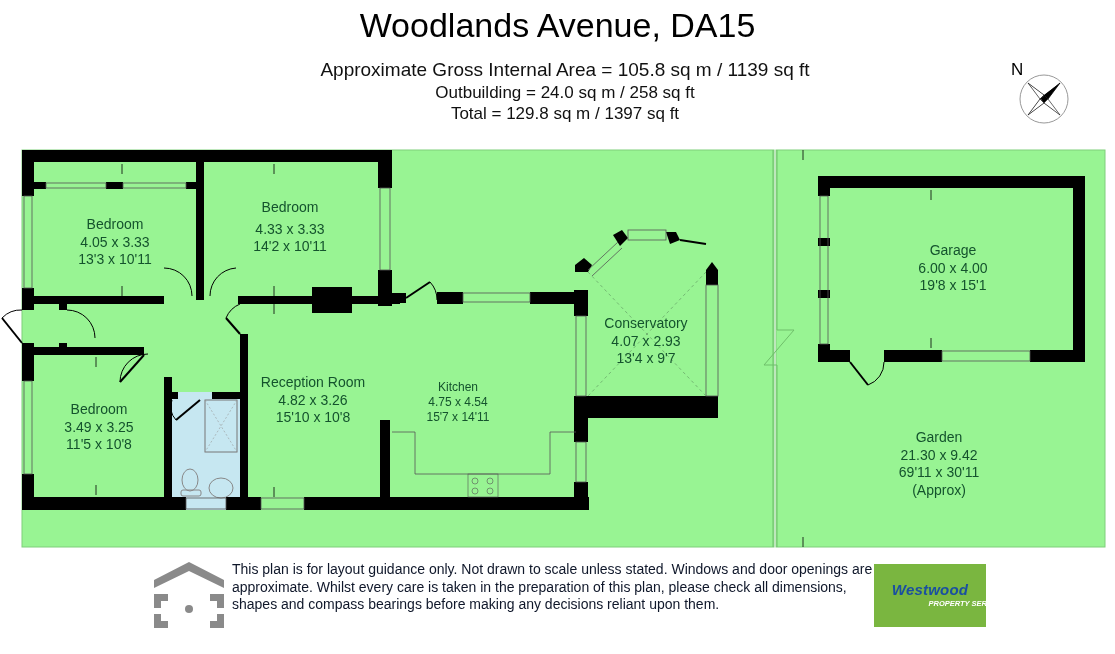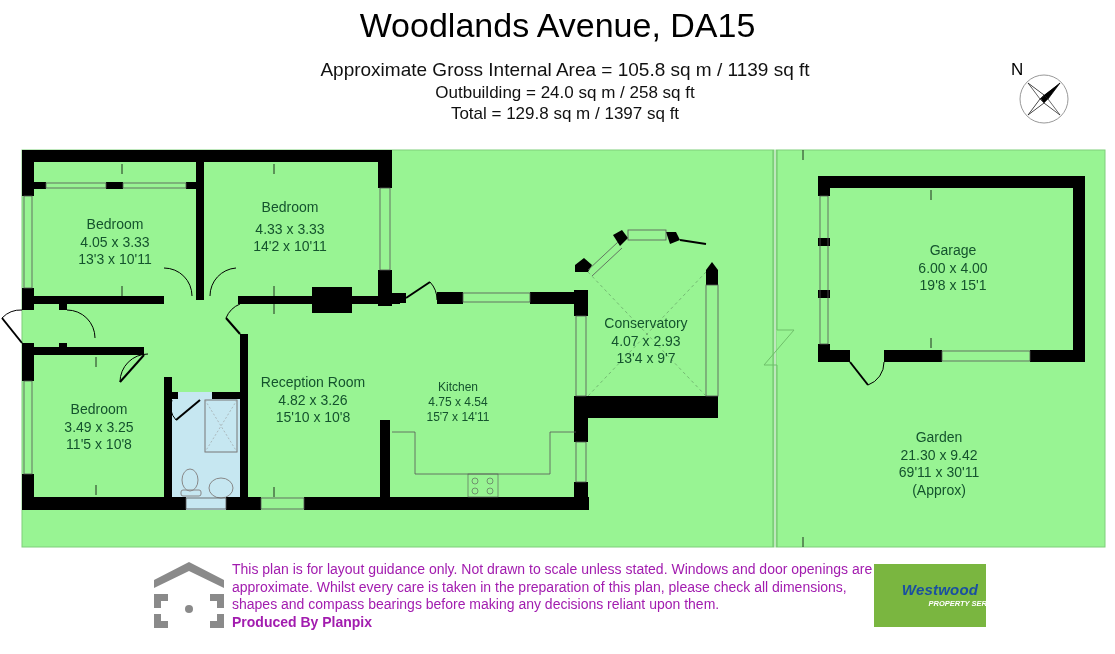--- a/index.html
+++ b/index.html
@@ -9,25 +9,25 @@
   .area1 { top: 59px; font-size: 19px; }
   .area2 { top: 83px; font-size: 17px; }
   .area3 { top: 104px; font-size: 17px; }
   .compass-n { position: absolute; left: 1011px; top: 60px; font-size: 17px; }
   .compass { position: absolute; left: 1018px; top: 73px; width: 52px; height: 52px; }
   .plan { position: absolute; left: 0; top: 0; width: 1115px; height: 654px; }
   .room-label { position: absolute; text-align: center; color: #14532d; line-height: 1.25; transform: translateX(-50%); white-space: nowrap; }
   .room-label .name, .room-label .dim { display: block; }
   .rl-14 { font-size: 14px; }
   .rl-12 { font-size: 12px; }
-  .disclaimer { position: absolute; left: 232px; top: 561px; width: 650px; font-size: 14px; line-height: 17.6px; color: #a21caf; }
+  .disclaimer { position: absolute; left: 232px; top: 561px; width: 650px; font-size: 14px; line-height: 17.6px; color: #0f172a; }
   .disclaimer b { display: block; font-weight: bold; }
   .planpix-logo { position: absolute; left: 154px; top: 560px; width: 70px; height: 68px; }
   .westwood { position: absolute; left: 874px; top: 564px; width: 112px; height: 63px; background: #7ab640; }
-  .westwood .w1 { position: absolute; left: 0; width: 112px; top: 17px; text-align: center; font-size: 15px; font-weight: bold; font-style: italic; color: #1a4fa0; letter-spacing: 0.2px; margin-left: 10px; }
+  .westwood .w1 { position: absolute; left: 0; width: 112px; top: 17px; text-align: center; font-size: 15px; font-weight: bold; font-style: italic; color: #1a4fa0; letter-spacing: 0.2px; }
   .westwood .w2 { position: absolute; left: 0; width: 112px; top: 35px; text-align: center; font-size: 7.5px; font-weight: bold; font-style: italic; color: #ffffff; padding-left: 39px; }
 </style>
 </head>
 <body>
 
 <div class="title">Woodlands Avenue, DA15</div>
 <div class="area-line area1">Approximate Gross Internal Area = 105.8 sq m / 1139 sq ft</div>
 <div class="area-line area2">Outbuilding = 24.0 sq m / 258 sq ft</div>
 <div class="area-line area3">Total = 129.8 sq m / 1397 sq ft</div>
 
@@ -245,18 +245,17 @@
   <rect x="56" y="34" width="14" height="7" fill="#8a8a8a"></rect>
   <rect x="63" y="34" width="7" height="14" fill="#8a8a8a"></rect>
   <rect x="0" y="54" width="7" height="14" fill="#8a8a8a"></rect>
   <rect x="0" y="61" width="14" height="7" fill="#8a8a8a"></rect>
   <rect x="63" y="54" width="7" height="14" fill="#8a8a8a"></rect>
   <rect x="56" y="61" width="14" height="7" fill="#8a8a8a"></rect>
   <circle cx="35" cy="49" r="4" fill="#8a8a8a"></circle>
 </svg>
 <div class="disclaimer">
   <span>This plan is for layout guidance only. Not drawn to scale unless stated. Windows and door openings are approximate. Whilst every care is taken in the preparation of this plan, please check all dimensions, shapes and compass bearings before making any decisions reliant upon them.</span>
-  <b>Produced By Planpix</b>
 </div>
 <div class="westwood">
   <div class="w1">Westwood</div>
   <div class="w2">PROPERTY SERVICES</div>
 </div>
 
 </body></html>

